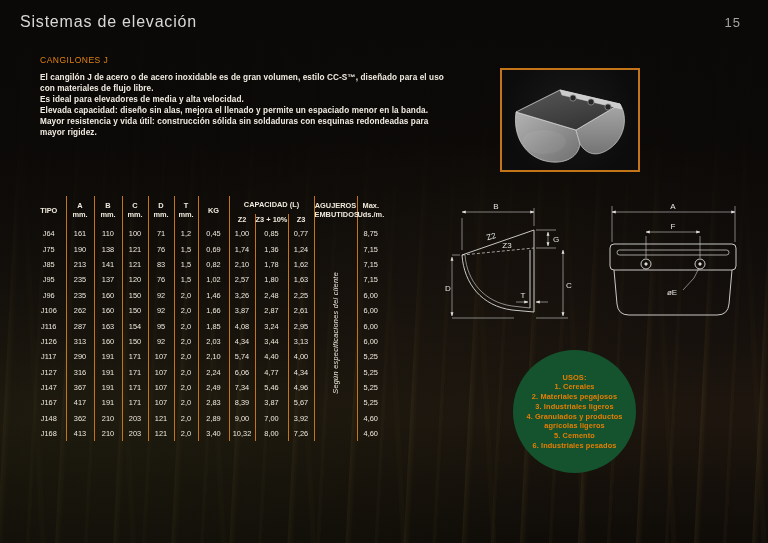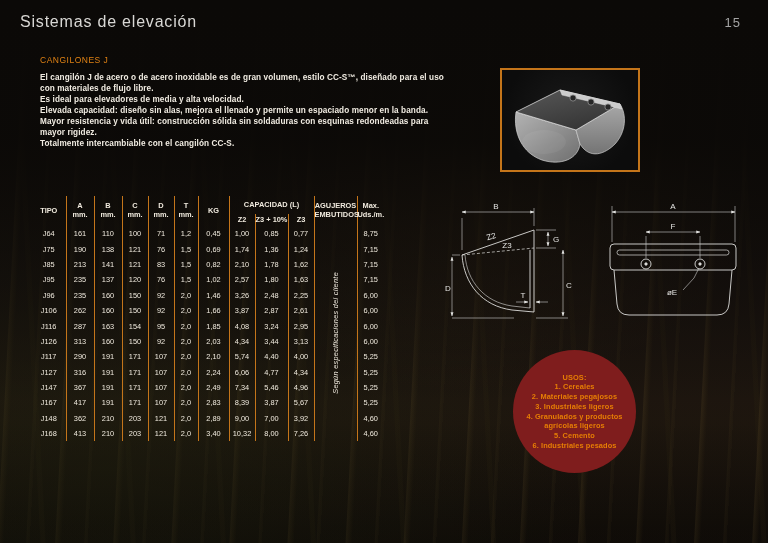--- a/index.html
+++ b/index.html
@@ -64,21 +64,21 @@
     background:radial-gradient(circle at 50% 45%, #1a1a1a 0%, #0c0c0c 75%);
   }
   .product-box svg { display:block; width:100%; height:100%; }
   
   .diagram { position:absolute; left:444px; top:198px; width:300px; height:127px; }
   .diagram svg { display:block; width:100%; height:100%; }
   .diagram text { fill:#e3e3e1; font-size:8px; font-family:"Liberation Sans",sans-serif; }
   
   .usos-circle {
     position:absolute; left:513px; top:350px; width:123px; height:123px;
-    border-radius:50%; background:#7f1d1d;
+    border-radius:50%; background:#14532d;
     display:flex; flex-direction:column; justify-content:center; align-items:center;
     text-align:center; padding:10px 12px;
   }
   .usos-circle .u-line {
     color:#e67e04; font-size:7.4px; font-weight:bold; line-height:9.7px; letter-spacing:0.1px;
   }
 </style>
 </head>
 <body>
 
@@ -88,21 +88,20 @@
   <div class="page-title">Sistemas de elevación</div>
   <div class="page-number">15</div>
 
   <div class="section-heading">CANGILONES J</div>
 
   <div class="intro">
     <div class="para-line">El cangilón J de acero o de acero inoxidable es de gran volumen, estilo CC-S™, diseñado para el uso con materiales de flujo libre.</div>
     <div class="para-line">Es ideal para elevadores de media y alta velocidad.</div>
     <div class="para-line">Elevada capacidad: diseño sin alas, mejora el llenado y permite un espaciado menor en la banda.</div>
     <div class="para-line">Mayor resistencia y vida útil: construcción sólida sin soldaduras con esquinas redondeadas para mayor rigidez.</div>
-    <div class="para-line">Totalmente intercambiable con el cangilón CC-S.</div>
   </div>
 
   <div class="table-wrap">
     <table class="spec">
       <colgroup>
         <col style="width:34px">
           <col style="width:28px">
           <col style="width:28px">
         <col style="width:26px">
           <col style="width:26px">

